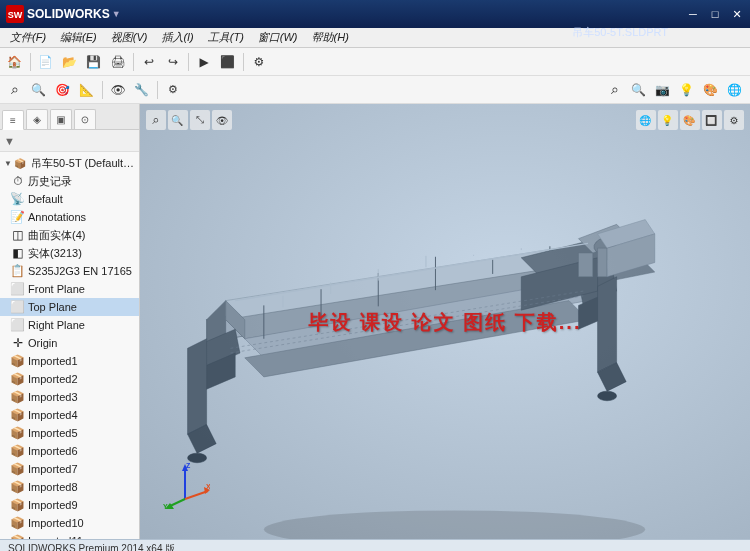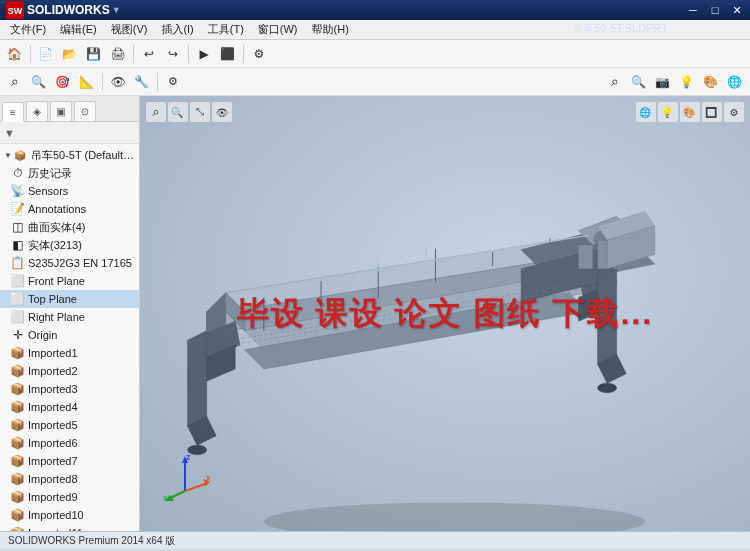--- a/index.html
+++ b/index.html
@@ -7,21 +7,21 @@
       width: 750px;
       height: 551px;
       font-family: 'Segoe UI', Tahoma, Arial, sans-serif;
       font-size: 12px;
       overflow: hidden;
       background: #d0d8e0;
     }
 
     
     #title-bar {
-      height: 20px;
+      height: 28px;
       background: linear-gradient(to bottom, #1a3a6e, #0e2250);
       display: flex;
       align-items: center;
       padding: 0 6px;
       color: white;
       font-size: 11px;
     }
     #title-bar .logo {
       display: flex;
       align-items: center;
@@ -58,20 +58,21 @@
       display: flex;
       align-items: center;
       padding: 0 4px;
       font-size: 11px;
       gap: 2px;
     }
     .menu-item {
       padding: 2px 6px;
       cursor: pointer;
       color: #222;
+      font-style: italic;
     }
 
     
     #toolbar1 {
       height: 28px;
       background: #f5f5f5;
       border-bottom: 1px solid #ddd;
       display: flex;
       align-items: center;
       padding: 0 4px;
@@ -214,21 +215,21 @@
     #watermark {
       position: absolute;
       top: 50%;
       left: 50%;
       transform: translate(-50%, -50%);
       text-align: center;
       pointer-events: none;
       z-index: 10;
     }
     #watermark .line1 {
-      font-size: 32px;
+      font-size: 20px;
       font-weight: 900;
       color: #cc2222;
       text-shadow: 1px 1px 2px rgba(0,0,0,0.3);
       letter-spacing: 2px;
       white-space: nowrap;
     }
     #watermark .line2 {
       font-size: 32px;
       font-weight: 900;
       color: #cc2222;
@@ -380,21 +381,21 @@
         <span class="tree-icon">📦</span>
         <span style="font-size:11px;overflow:hidden;text-overflow:ellipsis;">吊车50-5T (Default&lt;&lt;De</span>
       </div>
 
       <div class="tree-item indent1">
         <span class="tree-icon" style="font-size:12px;">⏱</span>
         <span>历史记录</span>
       </div>
       <div class="tree-item indent1">
         <span class="tree-icon" style="font-size:12px;">📡</span>
-        <span>Sensors</span>
+        <span>Default</span>
       </div>
       <div class="tree-item indent1">
         <span class="tree-icon" style="font-size:12px;">📝</span>
         <span>Annotations</span>
       </div>
       <div class="tree-item indent1">
         <span class="tree-icon" style="font-size:12px;">◫</span>
         <span>曲面实体(4)</span>
       </div>
       <div class="tree-item indent1">

